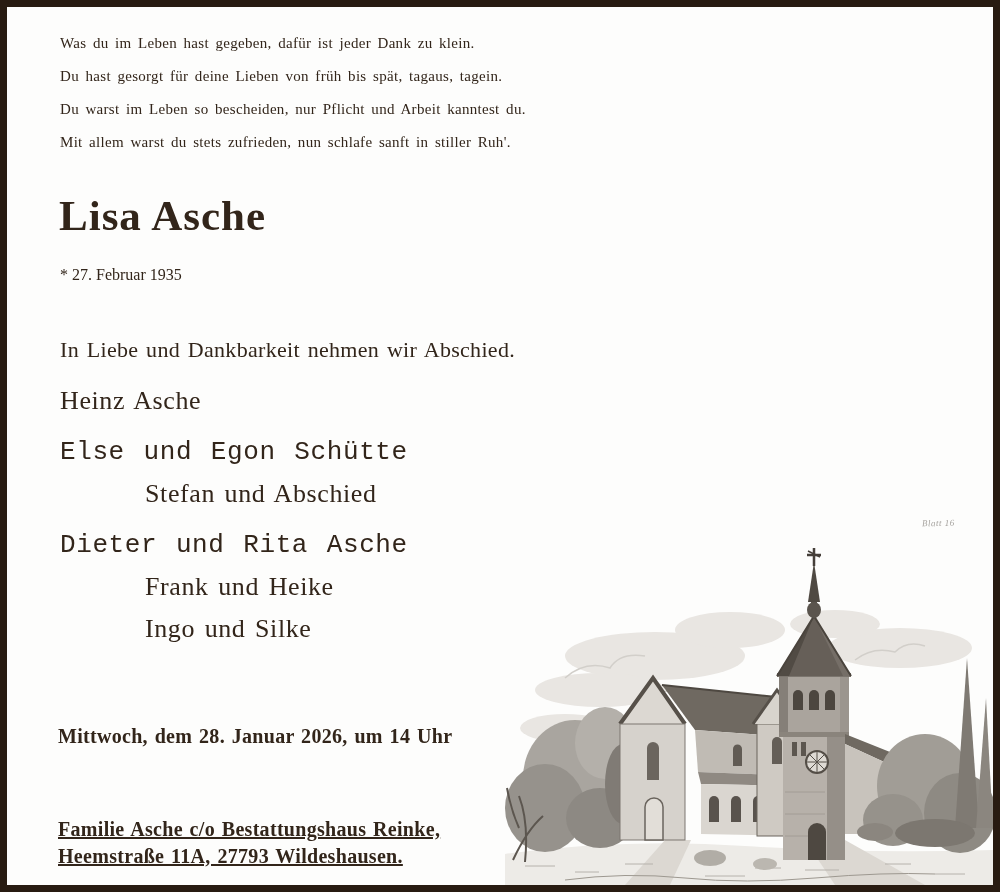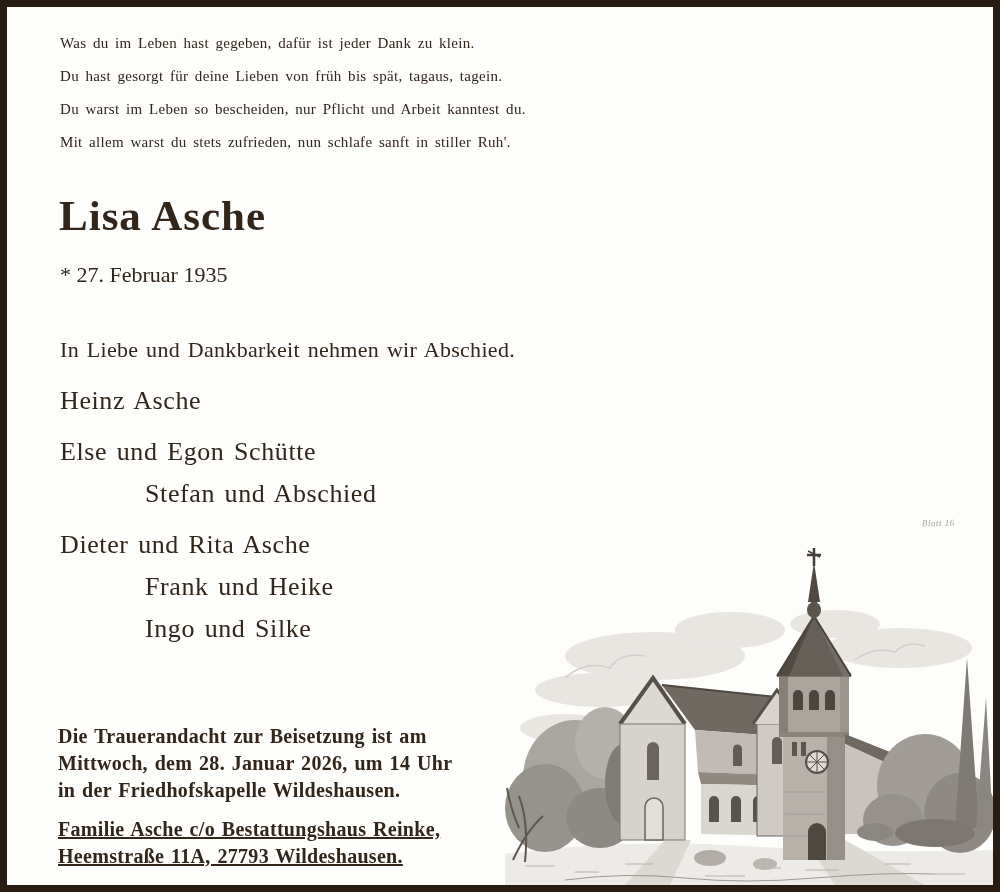--- a/index.html
+++ b/index.html
@@ -22,37 +22,37 @@
     white-space:nowrap;
   }
   .deceased-name {
     left:52px; top:178px;
     font-size:43px; line-height:62px;
     font-weight:bold; letter-spacing:1px;
     white-space:nowrap;
   }
   .dates {
     left:53px; top:254px;
-    font-size:22px; line-height:28px;
+    font-size:16px; line-height:28px;
     display:flex; gap:46px; white-space:nowrap;
   }
   .farewell {
     left:53px; top:329px;
     font-size:22px; line-height:28px;
     letter-spacing:0.3px; word-spacing:2px;
     white-space:nowrap;
   }
   .mourners {
     left:53px; top:380px; width:420px;
     font-size:26px; line-height:28px;
     letter-spacing:0.6px; word-spacing:2.5px;
   }
   .mourner { white-space:nowrap; }
   .mourner + .mourner { margin-top:14px; }
-  .mourner.group-start { margin-top:23px; }
+  .mourner.group-start { margin-top:23px;font-family:Liberation Mono, monospace; }
   .mourner.indent { padding-left:85px; }
 
   .service {
     left:51px; top:716px;
     font-size:20px; line-height:27px;
     font-weight:bold; letter-spacing:0.3px; word-spacing:1.5px;
     white-space:nowrap;
   }
   .contact {
     left:51px; top:809px;
@@ -97,23 +97,21 @@
   <div class="abs mourners">
     <div class="mourner">Heinz Asche</div>
     <div class="mourner group-start">Else und Egon Schütte</div>
     <div class="mourner indent">Stefan und Abschied</div>
     <div class="mourner group-start">Dieter und Rita Asche</div>
     <div class="mourner indent">Frank und Heike</div>
     <div class="mourner indent">Ingo und Silke</div>
   </div>
 
   <div class="abs service">
-    <div>Die Trauerandacht zur Beisetzung ist am</div>
     <div>Mittwoch, dem 28. Januar 2026, um 14 Uhr</div>
-    <div>in der Friedhofskapelle Wildeshausen.</div>
   </div>
 
   <div class="abs contact">
     <div>Familie Asche c/o Bestattungshaus Reinke,</div>
     <div>Heemstraße 11A, 27793 Wildeshausen.</div>
   </div>
 
   <div class="abs etch-caption">Blatt 16</div>
 
   <svg class="abs church" viewBox="0 0 488 357" xmlns="http://www.w3.org/2000/svg" aria-hidden="true">

